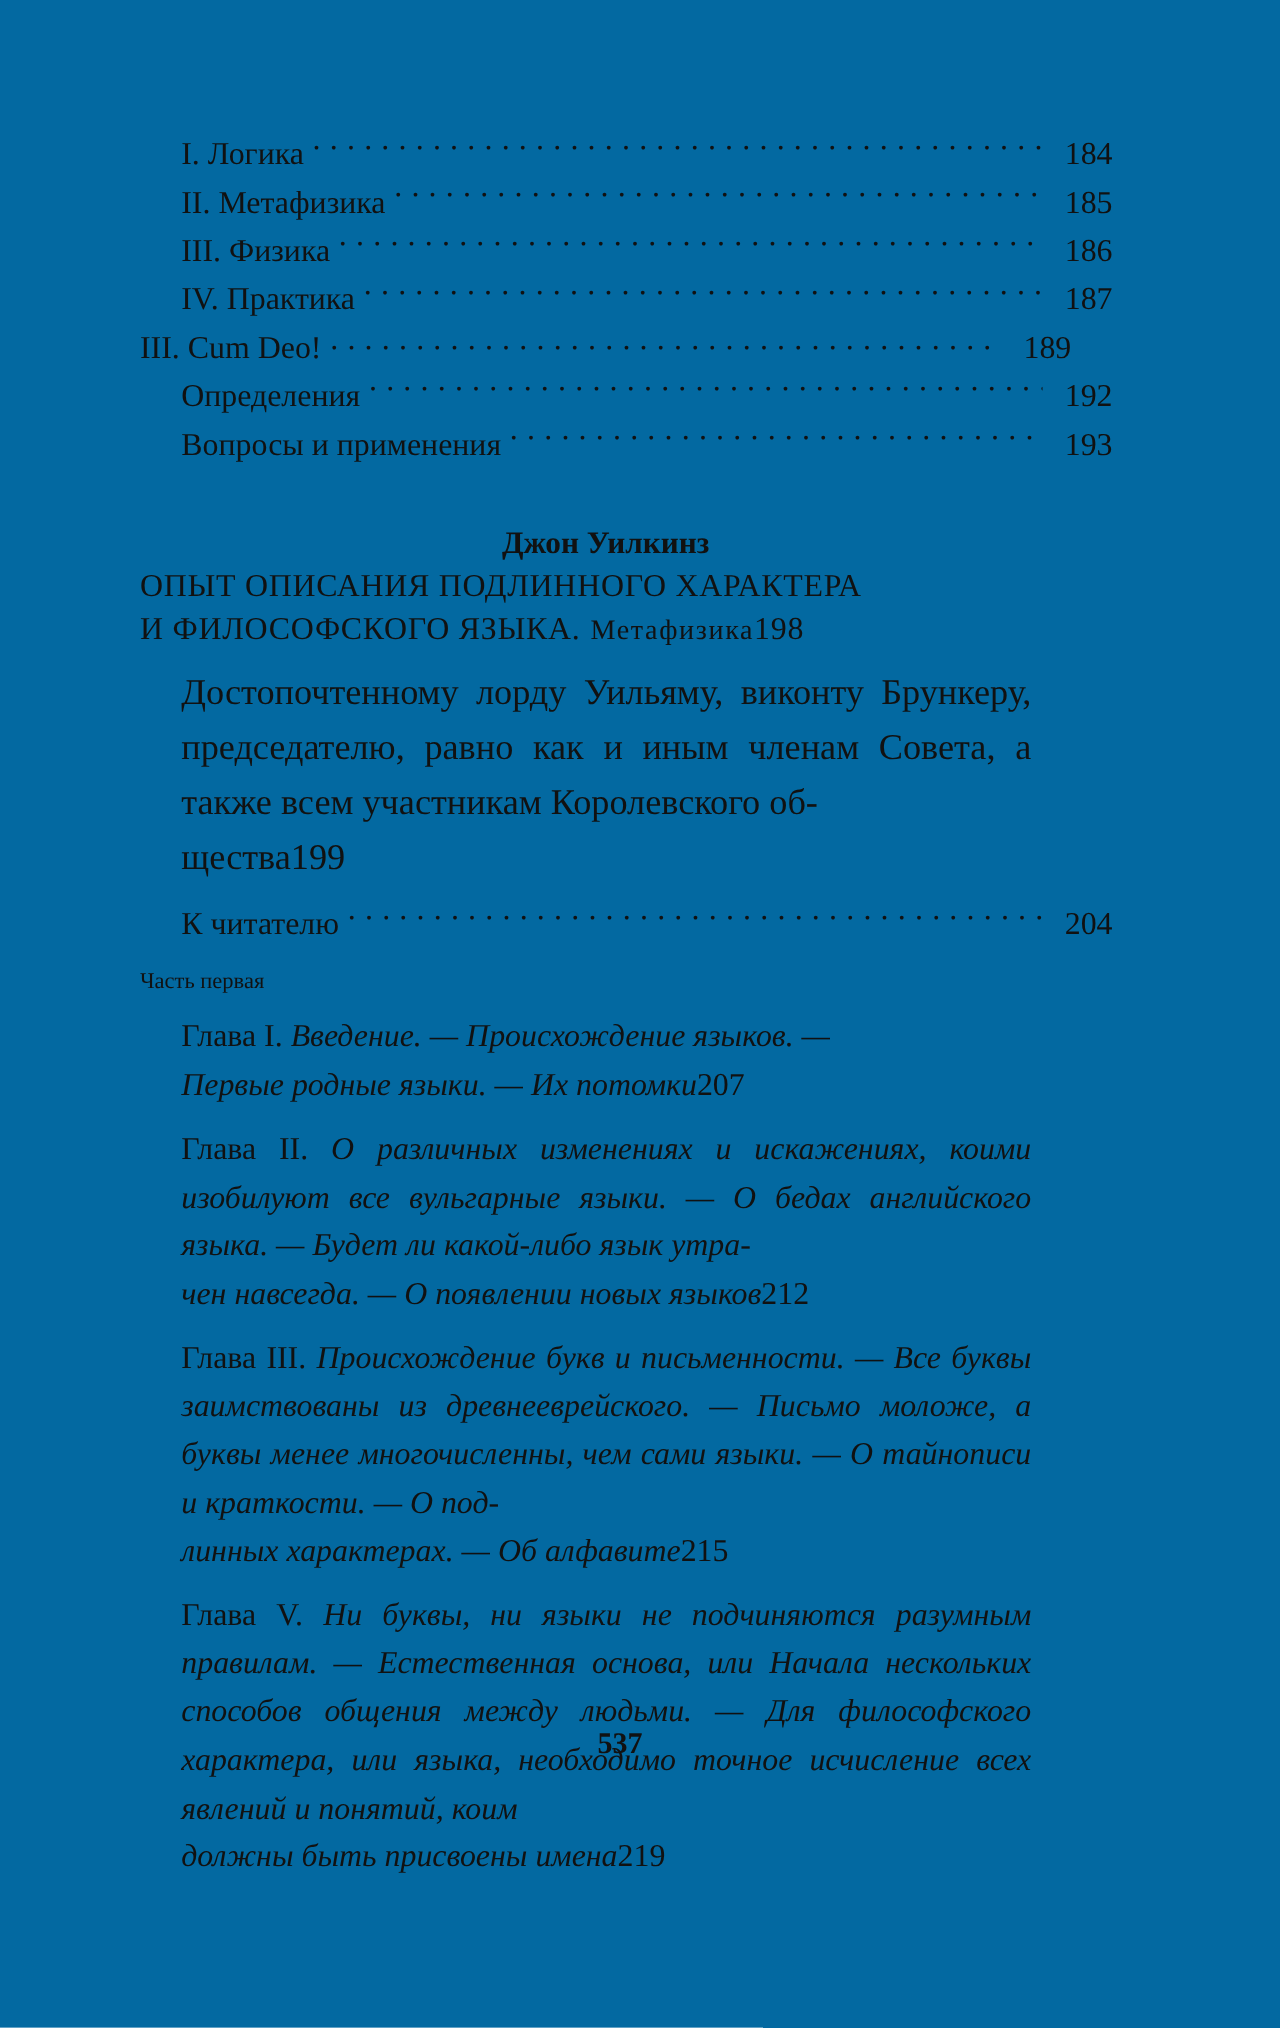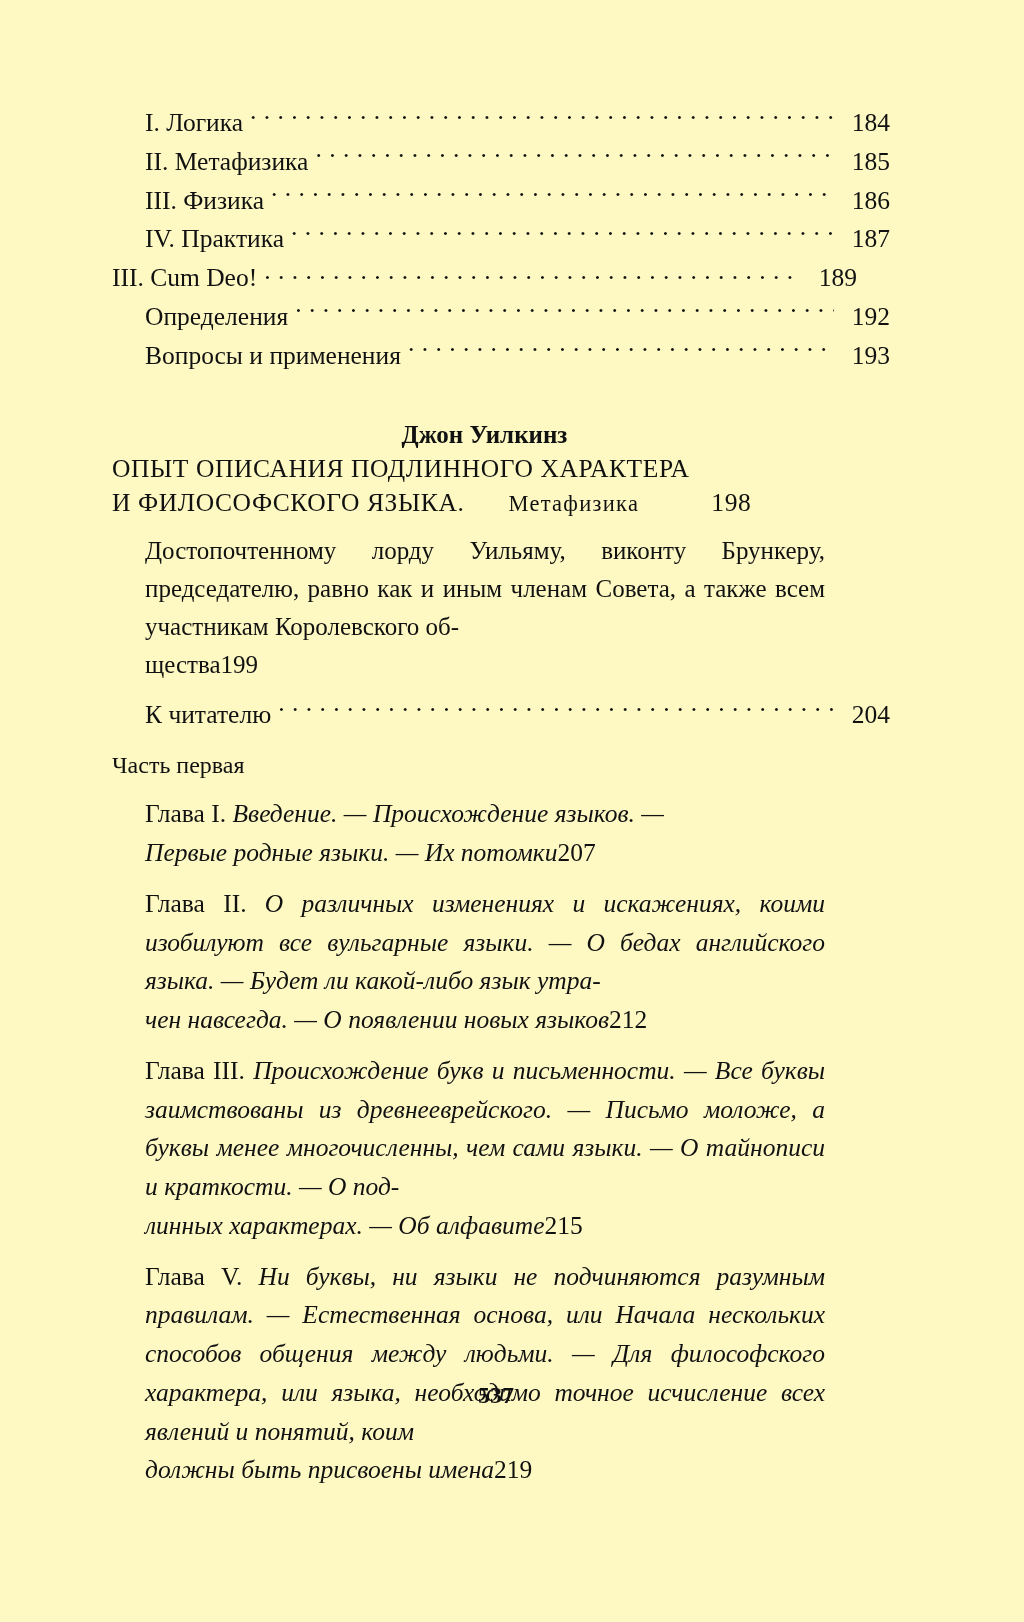--- a/index.html
+++ b/index.html
@@ -16,21 +16,21 @@
     color: #111111;
     overflow: hidden;
   }
 
   .page {
     position: absolute;
     left: 0;
     top: 0;
     width: 1024px;
     height: 1622px;
-    background: #fef9c3;
+    background: #0369a1;
   }
 
   
   .toc {
     position: absolute;
     left: 112px;
     top: 104px;
     width: 745px;      
   }
 
@@ -98,52 +98,51 @@
     margin: 0;
   }
   .work-title .smallcaps {
     font-size: 22.5px;
     letter-spacing: 1.3px;
   }
   .work-line2 {
     display: flex;
     align-items: baseline;
     width: 100%;
-    gap: 36px;
   }
   .work-line2 .label { flex: 0 0 auto; white-space: pre; }
 
   .spacer-lg { height: 44px; }
   .spacer-sm { height: 12px; }
 
   
   .para {
     position: relative;
-    font-size: 25px;
+    font-size: 29px;
     line-height: 1.52;
     text-align: justify;
     text-justify: inter-word;
     margin: 0;
     padding-left: 33px;
   }
   .para .body {
     display: block;
   }
   .para.narrow .body { width: 680px; }
   .para .lastline {
     display: flex;
     align-items: flex-end;
     width: 712px;
   }
   .para .lastline .label { flex: 0 0 auto; white-space: pre; }
 
   .ital { font-style: italic; }
 
   .part-head {
-    font-size: 24px;
+    font-size: 18px;
     line-height: 1.52;
     padding-left: 0px;
     margin: 0;
   }
 
   .chapter {
     padding-left: 33px;
     font-size: 25.5px;
     line-height: 1.52;
     margin: 0;

